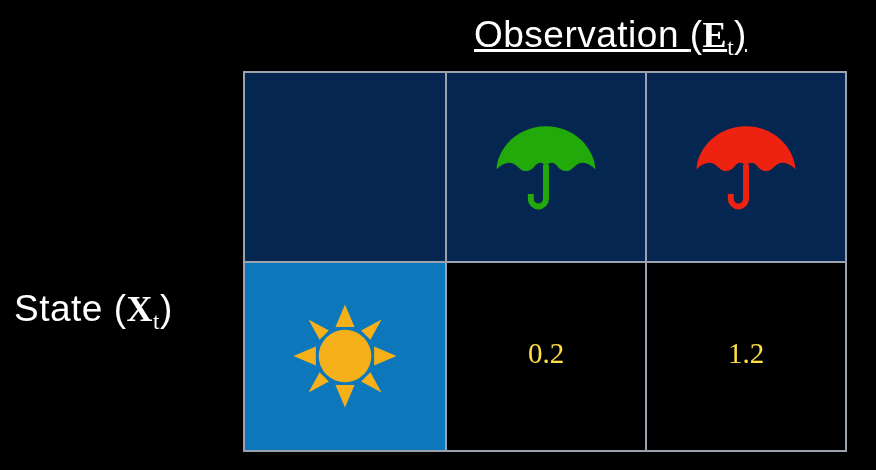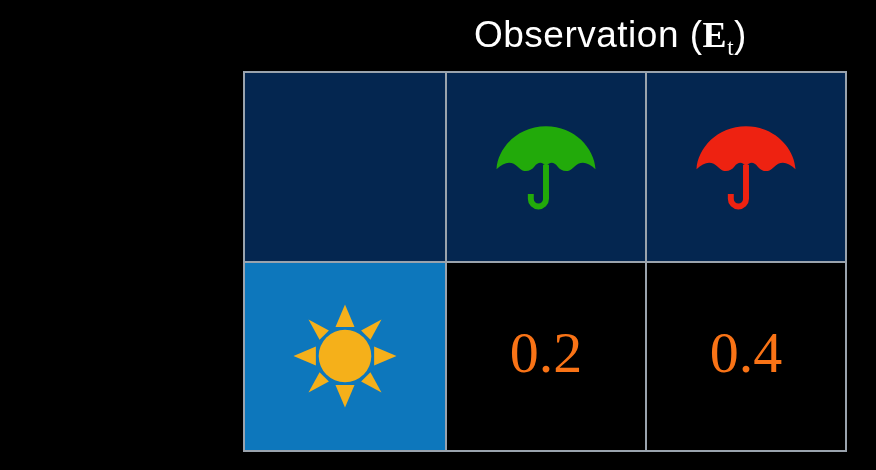--- a/index.html
+++ b/index.html
@@ -23,20 +23,21 @@
     color: #ffffff;
     font-family: "Liberation Sans", sans-serif;
     font-size: 37px;
     font-weight: 400;
     letter-spacing: 0.5px;
     white-space: nowrap;
   }
   #observation-caption {
     left: 474px;
     top: 14px;
+    text-decoration: underline;
   }
   #state-caption {
     left: 14px;
     top: 288px;
   }
   .var-serif {
     font-family: "Liberation Serif", serif;
     font-weight: 700;
     font-size: 36px;
   }
@@ -74,23 +75,23 @@
   .row-header { height: 127px; }
   .row-data   { height: 127px; }
 
   .cell-corner { background: #042650; }
   .cell-obs    { background: #042650; }
   .cell-state  { background: #0d77bc; }
   .cell-prob   { background: #000000; }
 
   .prob-value {
     display: block;
-    color: #f97316;
+    color: #fde047;
     font-family: "Liberation Serif", serif;
-    font-size: 58px;
+    font-size: 29px;
     font-weight: 400;
     line-height: 1;
     padding-bottom: 6px;
   }
 
   .icon-wrap {
     display: flex;
     align-items: center;
     justify-content: center;
     width: 100%;
@@ -99,20 +100,23 @@
 </style>
 </head>
 <body>
 
 <div id="stage">
 
   <div class="caption" id="observation-caption">
     <span>Observation </span><span class="paren">(</span><span class="var-serif">E</span><span class="var-sub">t</span><span class="paren">)</span>
   </div>
 
+  <div class="caption" id="state-caption">
+    <span>State </span><span class="paren">(</span><span class="var-serif">X</span><span class="var-sub">t</span><span class="paren">)</span>
+  </div>
 
   <table id="prob-table">
     <tbody>
 
       <tr class="row-header">
         <td class="cell-corner col-state"></td>
 
         <td class="cell-obs col-prob">
           <div class="icon-wrap">
             <svg width="110" height="110" viewBox="0 0 100 100" aria-hidden="true">
@@ -190,20 +194,20 @@
                 </g>
               </g>
             </svg>
           </div>
         </td>
 
         <td class="cell-prob col-prob">
           <span class="prob-value">0.2</span>
         </td>
         <td class="cell-prob col-prob">
-          <span class="prob-value">0.4</span>
+          <span class="prob-value">1.2</span>
         </td>
       </tr>
 
     </tbody>
   </table>
 
 </div>
 
 </body></html>

